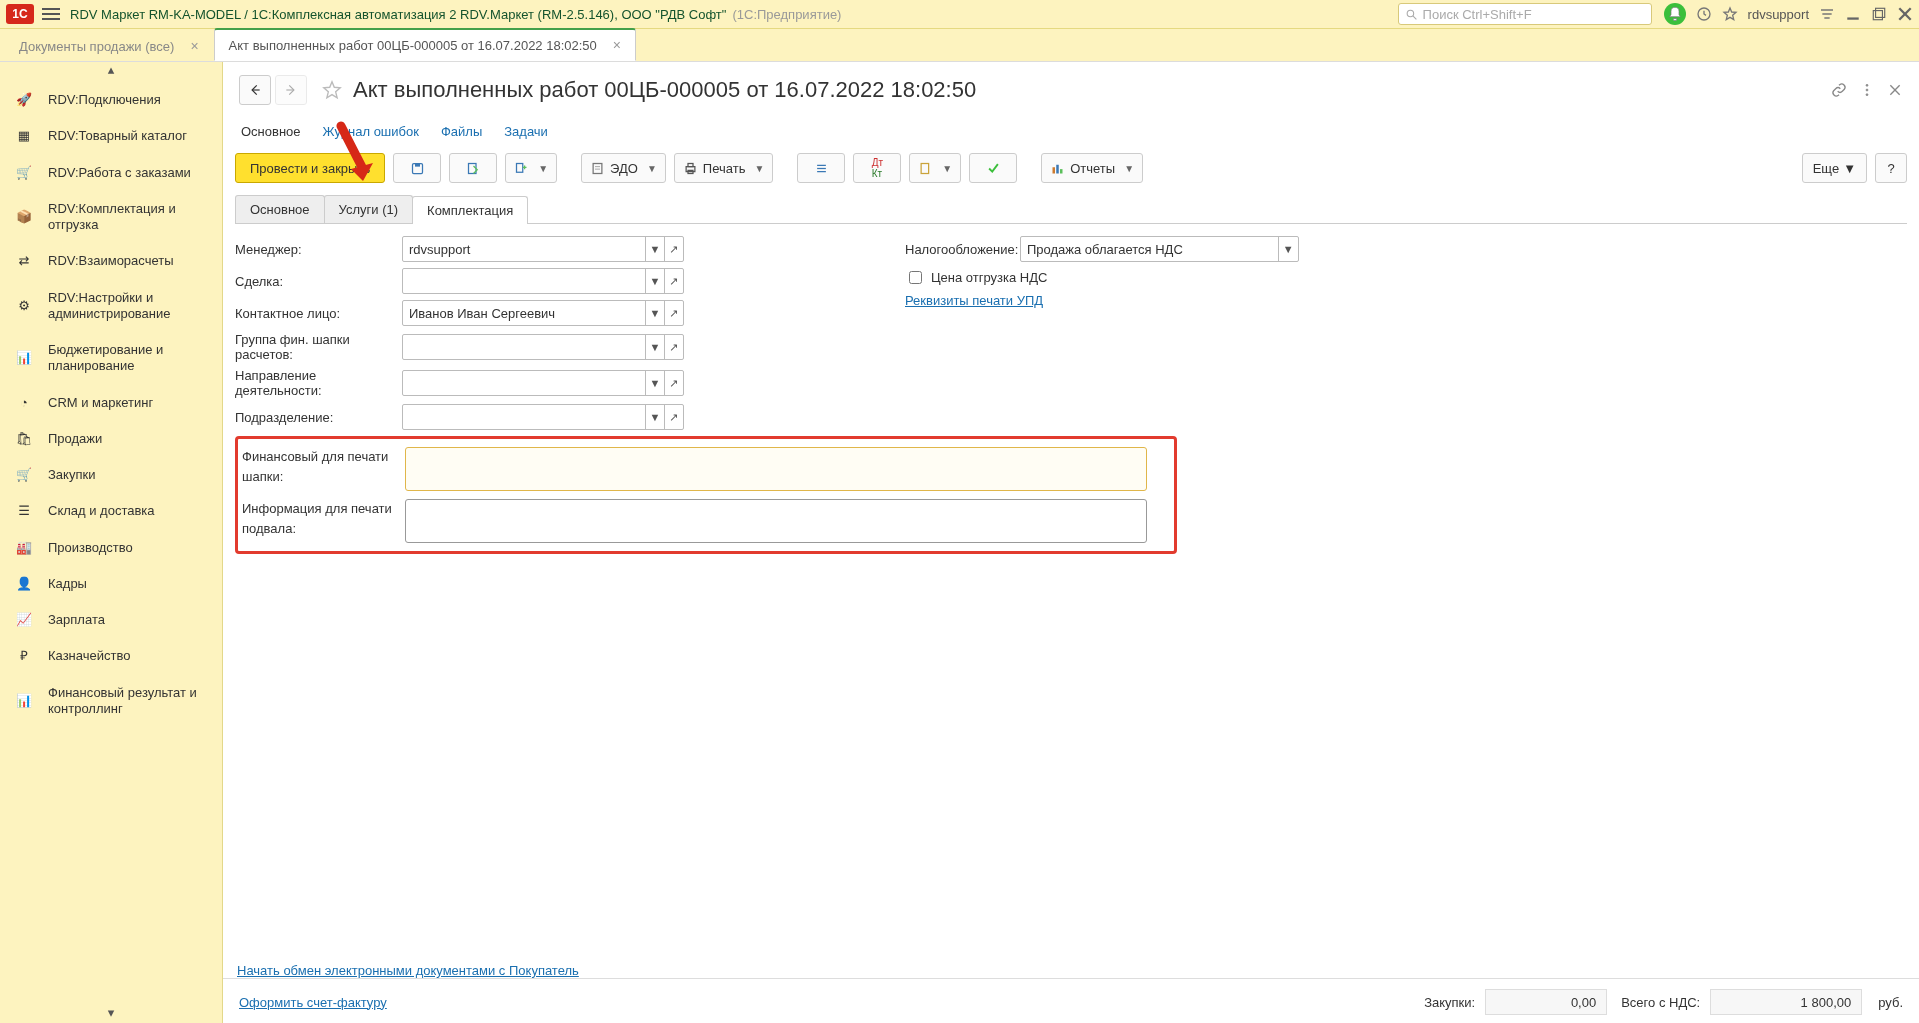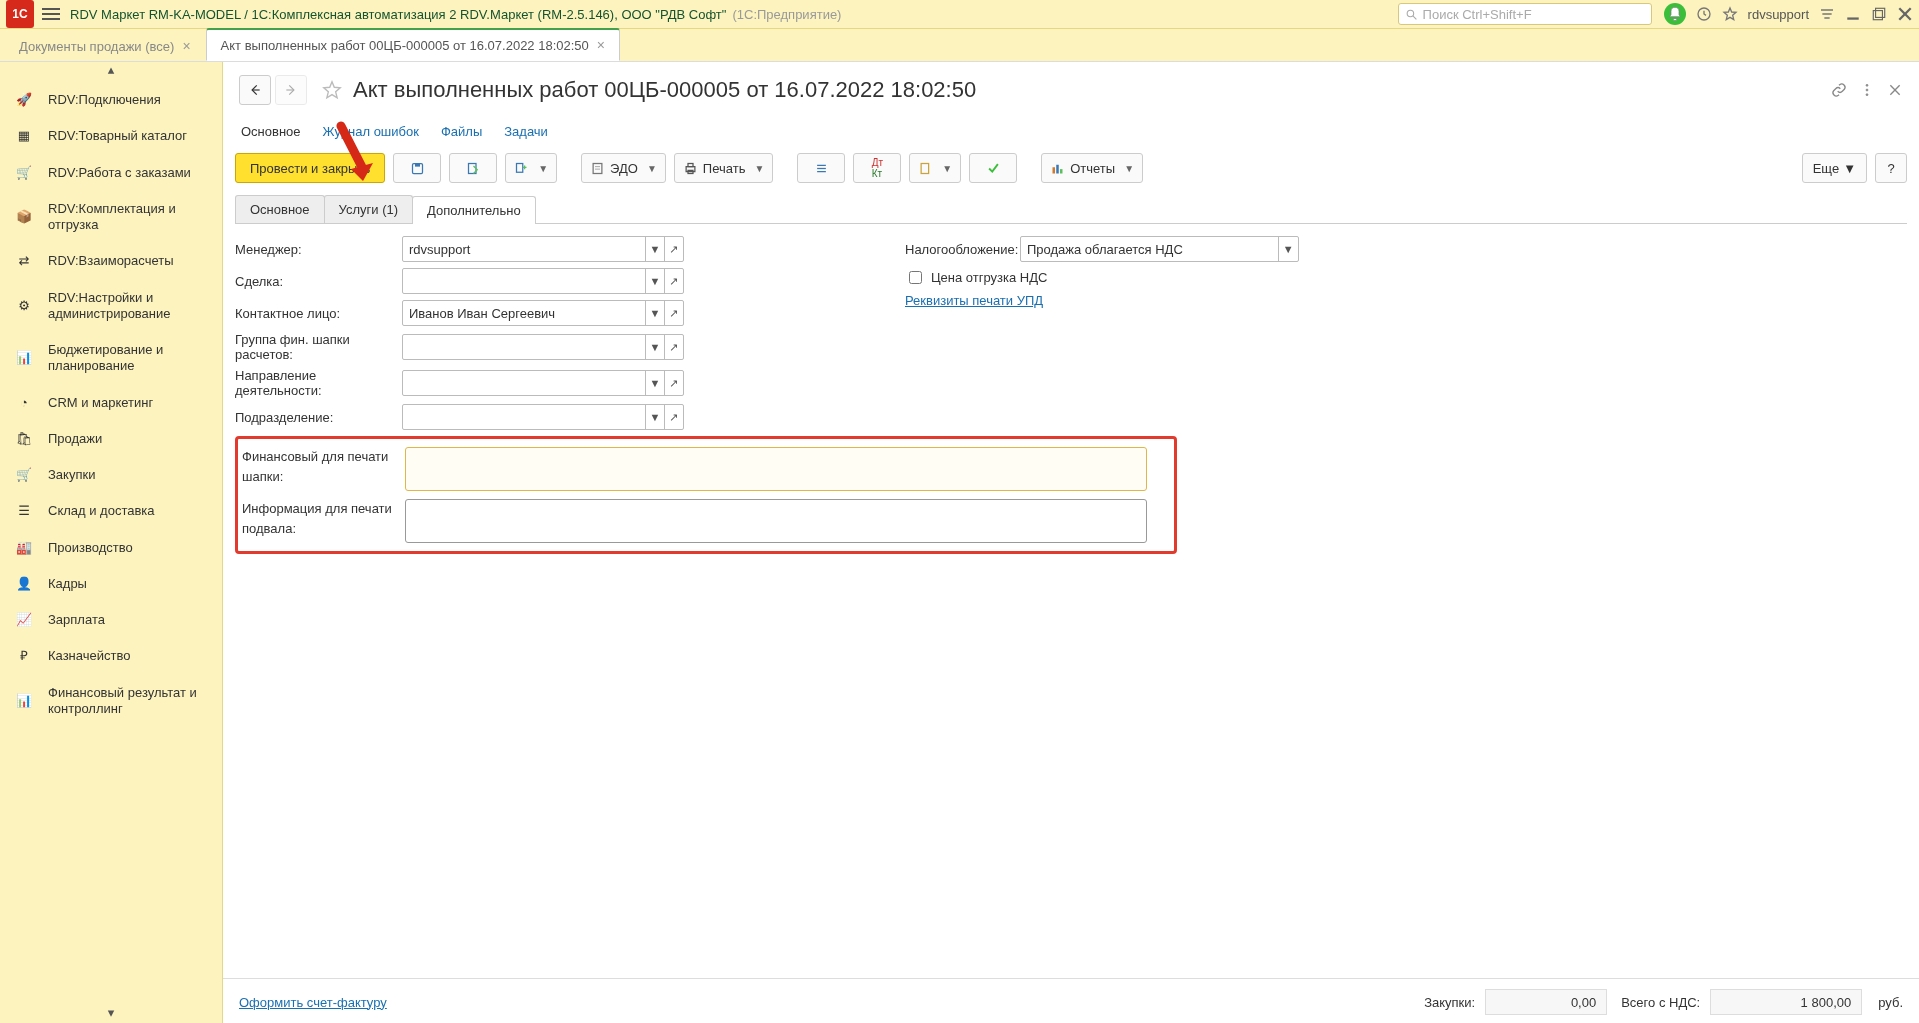--- a/index.html
+++ b/index.html
@@ -7,21 +7,21 @@
   font-family: Arial, sans-serif; font-size: 13px;
   background: #fff; color: #333; overflow: hidden;
 }
 
 .topbar {
   height: 28px; background: #fdf3bf;
   display: flex; align-items: center; padding: 0 6px;
   border-bottom: 1px solid #e5d980;
 }
 .logo1c {
-  width: 28px; height: 28px; background: #d6281b; color: #fff;
+  width: 28px; height: 20px; background: #d6281b; color: #fff;
   font-weight: bold; font-size: 12px; border-radius: 3px;
   display: flex; align-items: center; justify-content: center; margin-right: 8px;
 }
 .burger { width: 18px; margin-right: 10px; display:flex; flex-direction:column; gap:3px;}
 .burger span { height:2px; background:#555; display:block;}
 .top-title { color:#14532d; font-size:13px; flex: 0 0 auto; }
 .top-suffix { color:#999; margin-left:6px;}
 .top-spacer { flex:1; }
 .search-box {
   width: 240px; height: 20px; border:1px solid #d8c97a; border-radius:3px;
@@ -34,21 +34,21 @@
 .top-icons .ico, .top-icons svg { width:16px; height:16px; fill:#777; stroke:#777;}
 .user-label { color:#555; font-size:13px;}
 .win-btn { width:14px; height:14px; stroke:#666; fill:none;}
 
 
 .tabbar { height:32px; background:#fdf3bf; border-bottom:1px solid #dcdcdc;
   display:flex; align-items:flex-end; padding-left:4px;}
 .tab {
   height:30px; padding:0 14px; display:flex; align-items:center;
   background:#fdf3bf; color:#555; font-size:13px;
-  border:1px solid transparent; border-bottom:none; position:relative;
+  border:1px solid transparent; border-bottom:none; position:relative;gap:8px;
 }
 .tab.inactive { color:#888;}
 .tab.active {
   background:#fff; border:1px solid #ccc; border-bottom:1px solid #fff;
   border-top:2px solid #44a04b; border-radius:3px 3px 0 0;
 }
 .tab .close-x { margin-left:8px; color:#999; font-size:14px; cursor:pointer;}
 
 
 .body { display:flex; height:calc(1023px - 28px - 32px);}
@@ -418,21 +418,21 @@
           <span class="caret">▼</span>
         </div>
       <div class="btn-help">
           <span>?</span>
         </div>
     </div>
 
     <div class="inner-tabs">
       <div class="inner-tab">Основное</div>
       <div class="inner-tab">Услуги (1)</div>
-      <div class="inner-tab active">Дополнительно</div>
+      <div class="inner-tab active">Комплектация</div>
     </div>
 
     <div class="form-area">
 
       <div class="form-row">
         <span class="lab">Менеджер:</span>
         <div class="combo narrow">
           <input value="rdvsupport" style="">
           <span class="cbtn">▼</span>
           <span class="cbtn">↗</span>
@@ -503,20 +503,23 @@
         </div>
         <div class="hl-row" style="margin-bottom:0;">
           <span class="lab2">Информация для печати подвала:</span>
           <div class="bigfield"></div>
         </div>
       </div>
     </div>
 
     <div style="flex:1"></div>
 
+    <div class="footer-links">
+      <a>Начать обмен электронными документами с Покупатель</a>
+    </div>
 
     <div class="status-bar">
       <a class="link-a" style="text-decoration:underline">Оформить счет-фактуру</a>
       <div class="sspacer"></div>
       <div class="status-cell">
         <span>Закупки:</span>
         <div class="readonly-box">0,00</div>
       </div>
       <div class="status-cell" style="margin-left:14px;">
         <span>Всего с НДС:</span>

